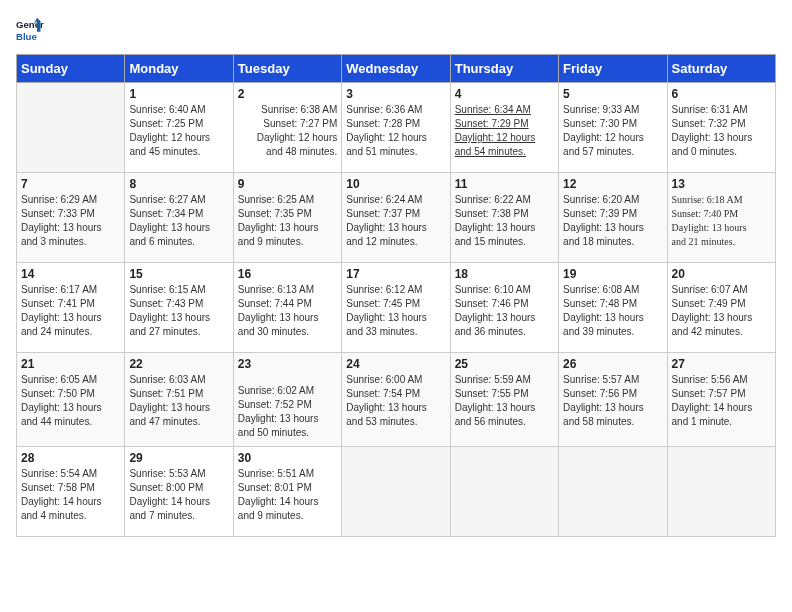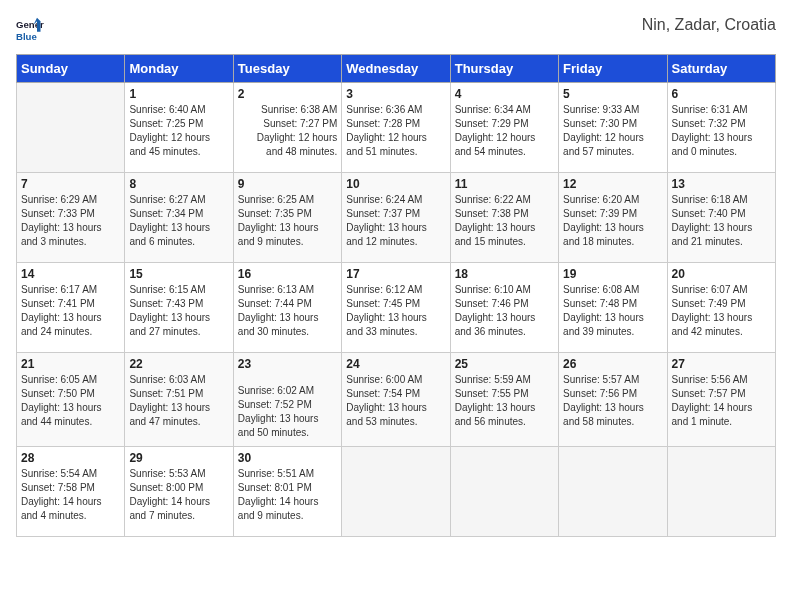--- a/index.html
+++ b/index.html
@@ -84,21 +84,20 @@
 
 <div class="header-area">
   <div class="logo">
     <svg class="logo-icon" viewBox="0 0 32 32">
       <text x="0" y="14" font-size="11" font-weight="bold" fill="#1a1a2e">General</text>
       <text x="0" y="27" font-size="11" font-weight="bold" fill="#1a5fa8">Blue</text>
       <polygon points="24,2 32,10 28,6 28,18 24,18 24,6 20,10" fill="#1a5fa8"></polygon>
     </svg>
   </div>
   <div class="title-area">
-    <div class="calendar-subtitle">Nin, Zadar, Croatia</div>
   </div>
 </div>
 
 <table>
   <thead>
     <tr>
       <th>Sunday</th>
       <th>Monday</th>
       <th>Tuesday</th>
       <th>Wednesday</th>
@@ -126,21 +125,21 @@
         </td>
         <td>
           <span class="day-number">3</span>
           <div class="day-info" style="white-space: pre-line;">Sunrise: 6:36 AM
 Sunset: 7:28 PM
 Daylight: 12 hours
 and 51 minutes.</div>
         </td>
         <td>
           <span class="day-number">4</span>
-          <div class="day-info" style="white-space: pre-line;">Sunrise: 6:34 AM
+          <div class="day-info" style="white-space: pre-line; text-decoration: underline;">Sunrise: 6:34 AM
 Sunset: 7:29 PM
 Daylight: 12 hours
 and 54 minutes.</div>
         </td>
         <td>
           <span class="day-number">5</span>
           <div class="day-info" style="white-space: pre-line;">Sunrise: 9:33 AM
 Sunset: 7:30 PM
 Daylight: 12 hours
 and 57 minutes.</div>
@@ -191,21 +190,21 @@
         </td>
         <td>
           <span class="day-number">12</span>
           <div class="day-info" style="white-space: pre-line;">Sunrise: 6:20 AM
 Sunset: 7:39 PM
 Daylight: 13 hours
 and 18 minutes.</div>
         </td>
         <td>
           <span class="day-number">13</span>
-          <div class="day-info" style="white-space: pre-line;">Sunrise: 6:18 AM
+          <div class="day-info" style="white-space: pre-line; font-family: Liberation Serif, serif;">Sunrise: 6:18 AM
 Sunset: 7:40 PM
 Daylight: 13 hours
 and 21 minutes.</div>
         </td>
       </tr>
       <tr>
         <td>
           <span class="day-number">14</span>
           <div class="day-info" style="white-space: pre-line;">Sunrise: 6:17 AM
 Sunset: 7:41 PM

